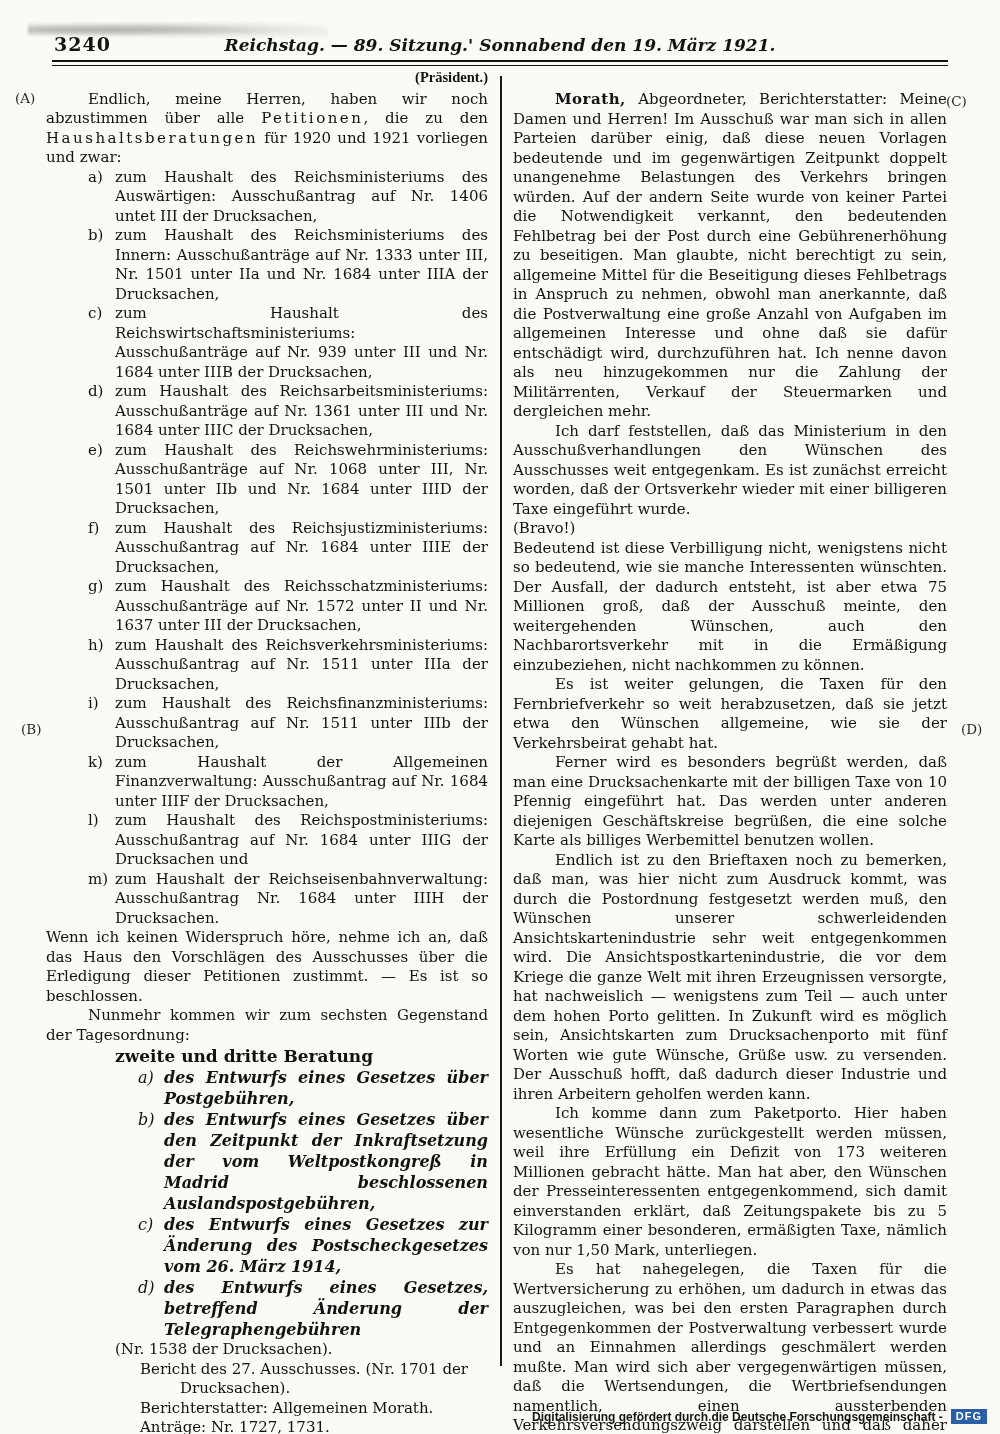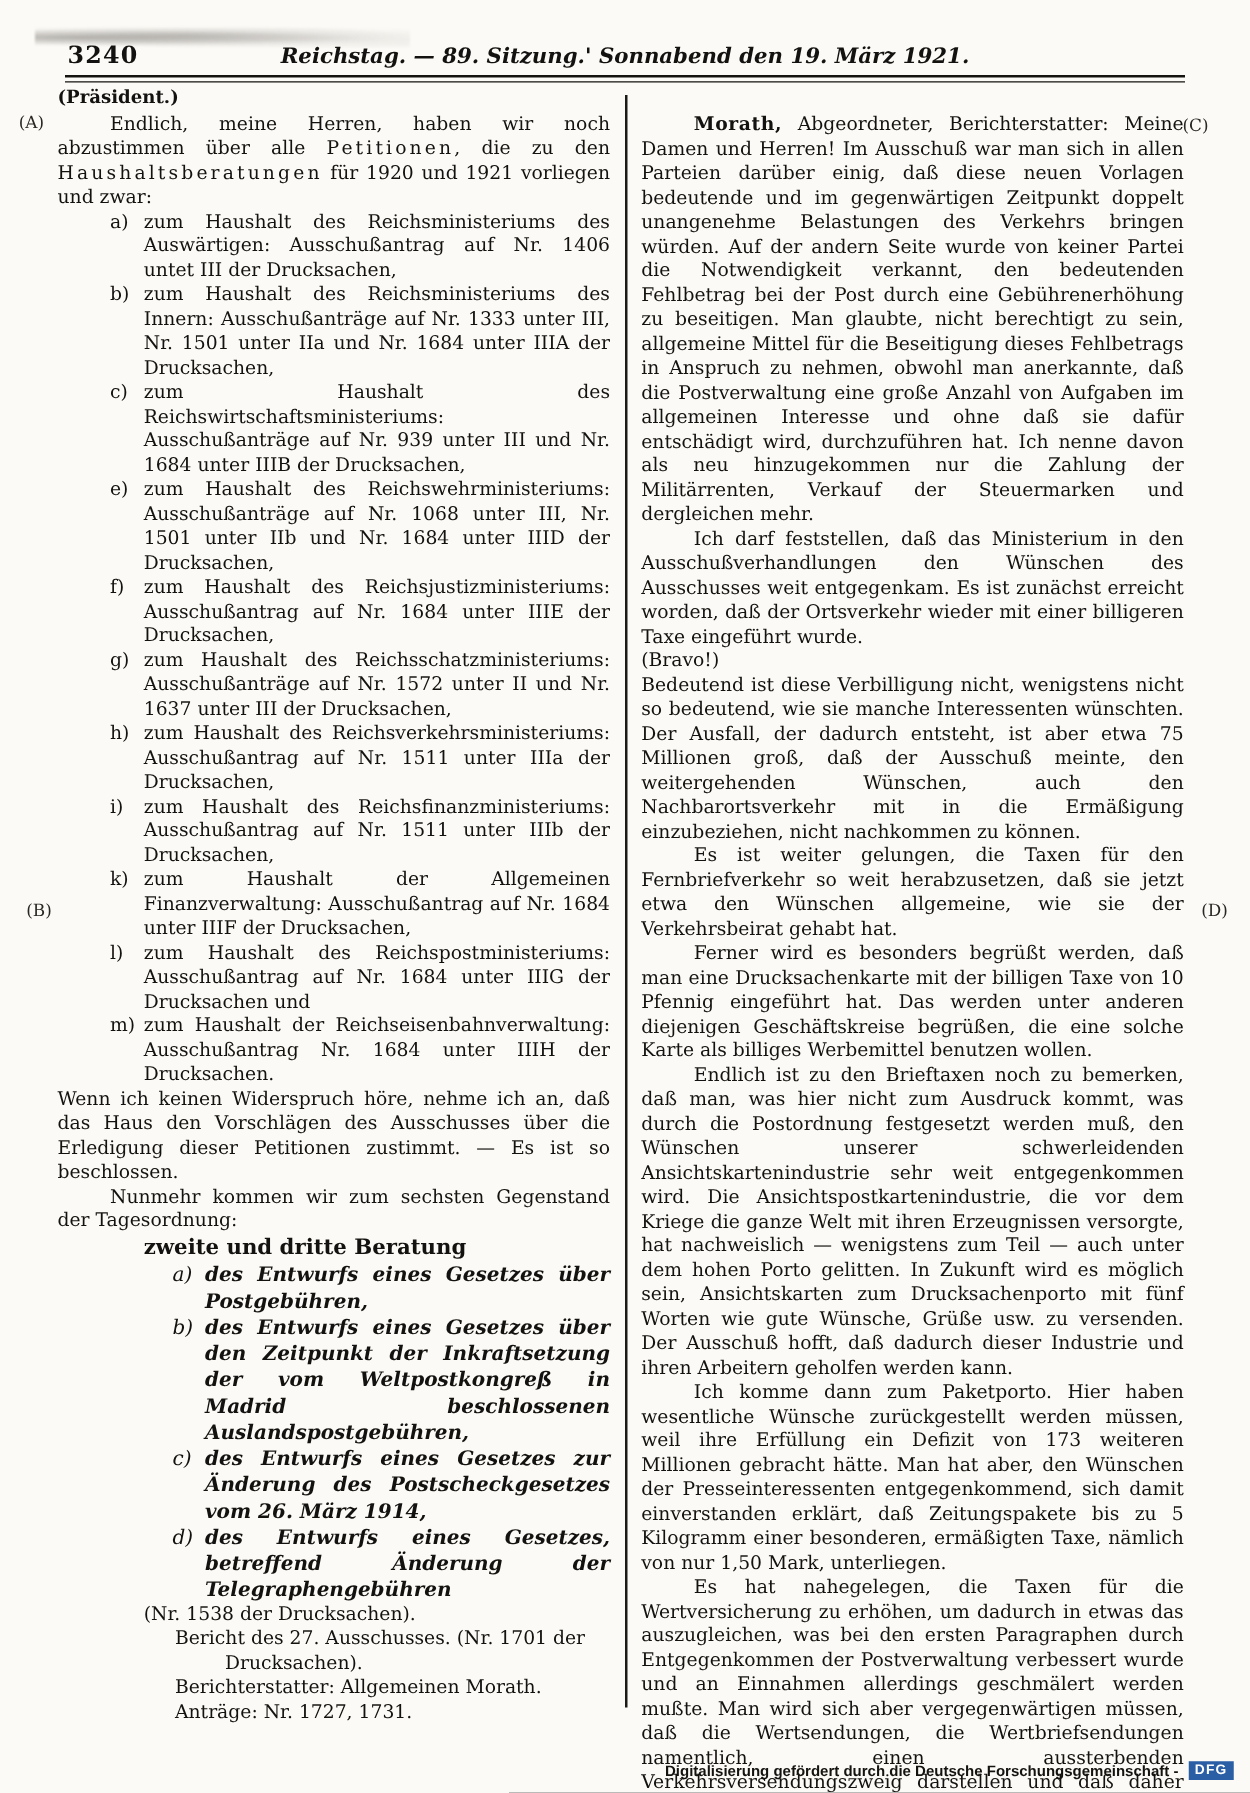--- a/index.html
+++ b/index.html
@@ -30,21 +30,21 @@
   .col-divider{position:absolute;left:500px;top:76px;width:2px;height:1290px;background:#1c1a16;}
   .margin-mark{position:absolute;font-size:13.5px;color:#2a2722;}
   .mmA{left:15px;top:90px;}
   .mmB{left:21px;top:721px;}
   .mmC{left:946px;top:93px;}
   .mmD{left:961px;top:721px;}
   .col{position:absolute;font-size:15px;line-height:19.5px;text-align:justify;}
   .col-left{left:46px;top:68px;width:442px;}
   .col-right{left:513px;top:90px;width:434px;}
   p{margin:0;}
-  .cont-speaker{font-weight:bold;font-size:14.5px;margin-bottom:2px;text-align:left;}
+  .cont-speaker{font-weight:bold;font-size:14.5px;margin-bottom:2px;text-align:right;font-family:Liberation Serif, serif;}
   .indent{text-indent:42px;}
   .sperr{letter-spacing:2.5px;}
   .pitem{padding-left:69px;}
   .plabel{display:inline-block;width:27px;margin-left:-27px;text-align:left;}
   .agenda-head{font-weight:bold;font-size:17px;line-height:22px;margin-left:69px;text-align:left;}
   .aitem{font-weight:bold;font-size:16px;line-height:21px;padding-left:118px;font-style:italic;}
   .alabel{display:inline-block;width:26px;margin-left:-26px;font-weight:normal;}
   .ref0{margin-left:69px;text-align:left;}
   .ref1{margin-left:94px;padding-left:40px;text-indent:-40px;text-align:left;}
   .ref2,.ref3{margin-left:94px;text-align:left;}
@@ -80,20 +80,21 @@
   <div class="margin-mark mmD">(D)</div>
 
   <div class="col col-left">
     <div class="cont-speaker">(Präsident.)</div>
 
     <p class="indent"><span>Endlich, meine Herren, haben wir noch abzustimmen über alle </span><span class="sperr">Petitionen</span><span>, die zu den </span><span class="sperr">Haushaltsberatungen</span><span> für 1920 und 1921 vorliegen und zwar:</span></p>
 
     <div class="pitem"><span class="plabel">a)</span><span>zum Haushalt des Reichsministeriums des Auswärtigen: Ausschußantrag auf Nr. 1406 untet III der Drucksachen,</span></div>
     <div class="pitem"><span class="plabel">b)</span><span>zum Haushalt des Reichsministeriums des Innern: Ausschußanträge auf Nr. 1333 unter III, Nr. 1501 unter IIa und Nr. 1684 unter IIIA der Drucksachen,</span></div>
     <div class="pitem"><span class="plabel">c)</span><span>zum Haushalt des Reichswirtschaftsministeriums: Ausschußanträge auf Nr. 939 unter III und Nr. 1684 unter IIIB der Drucksachen,</span></div>
+    <div class="pitem"><span class="plabel">d)</span><span>zum Haushalt des Reichsarbeitsministeriums: Ausschußanträge auf Nr. 1361 unter III und Nr. 1684 unter IIIC der Drucksachen,</span></div>
     <div class="pitem"><span class="plabel">e)</span><span>zum Haushalt des Reichswehrministeriums: Ausschußanträge auf Nr. 1068 unter III, Nr. 1501 unter IIb und Nr. 1684 unter IIID der Drucksachen,</span></div>
     <div class="pitem"><span class="plabel">f)</span><span>zum Haushalt des Reichsjustizministeriums: Ausschußantrag auf Nr. 1684 unter IIIE der Drucksachen,</span></div>
     <div class="pitem"><span class="plabel">g)</span><span>zum Haushalt des Reichsschatzministeriums: Ausschußanträge auf Nr. 1572 unter II und Nr. 1637 unter III der Drucksachen,</span></div>
     <div class="pitem"><span class="plabel">h)</span><span>zum Haushalt des Reichsverkehrsministeriums: Ausschußantrag auf Nr. 1511 unter IIIa der Drucksachen,</span></div>
     <div class="pitem"><span class="plabel">i)</span><span>zum Haushalt des Reichsfinanzministeriums: Ausschußantrag auf Nr. 1511 unter IIIb der Drucksachen,</span></div>
     <div class="pitem"><span class="plabel">k)</span><span>zum Haushalt der Allgemeinen Finanzverwaltung: Ausschußantrag auf Nr. 1684 unter IIIF der Drucksachen,</span></div>
     <div class="pitem"><span class="plabel">l)</span><span>zum Haushalt des Reichspostministeriums: Ausschußantrag auf Nr. 1684 unter IIIG der Drucksachen und</span></div>
     <div class="pitem"><span class="plabel">m)</span><span>zum Haushalt der Reichseisenbahnverwaltung: Ausschußantrag Nr. 1684 unter IIIH der Drucksachen.</span></div>
 
     <p>Wenn ich keinen Widerspruch höre, nehme ich an, daß das Haus den Vorschlägen des Ausschusses über die Erledigung dieser Petitionen zustimmt. — Es ist so beschlossen.</p>

